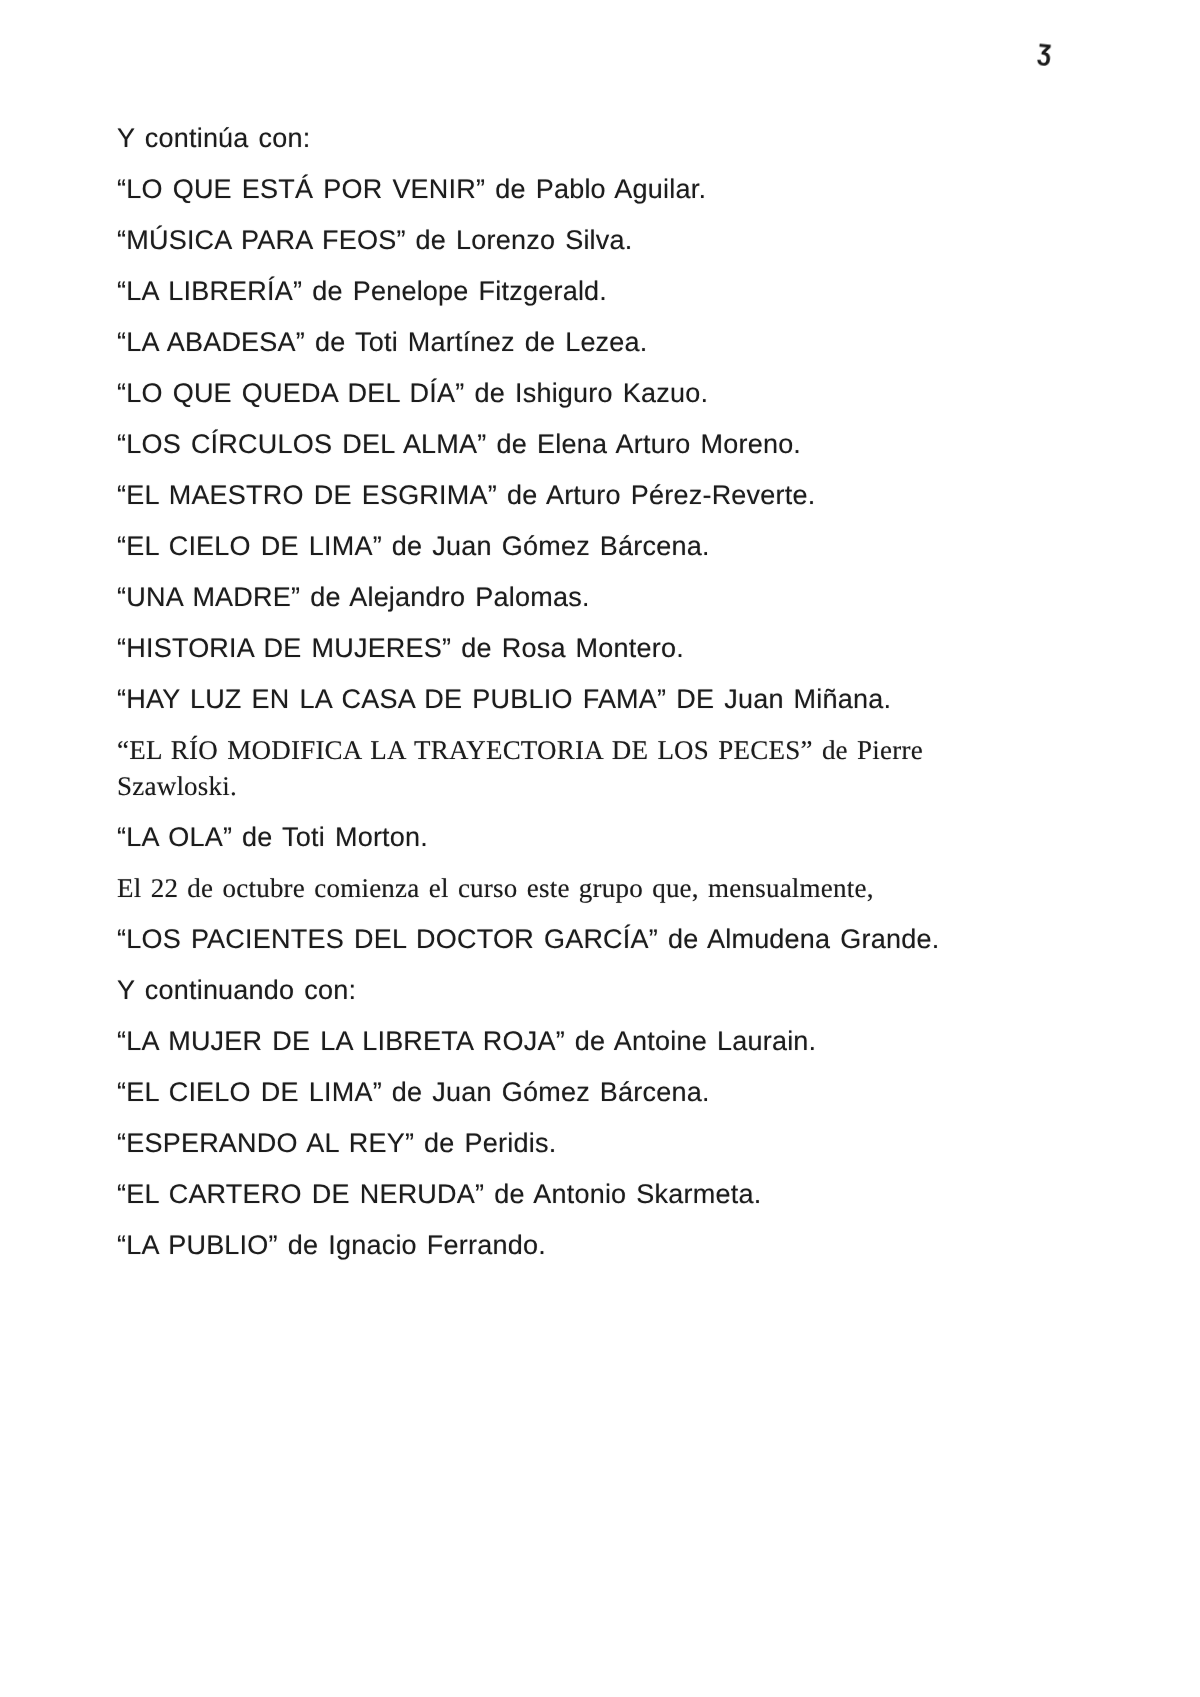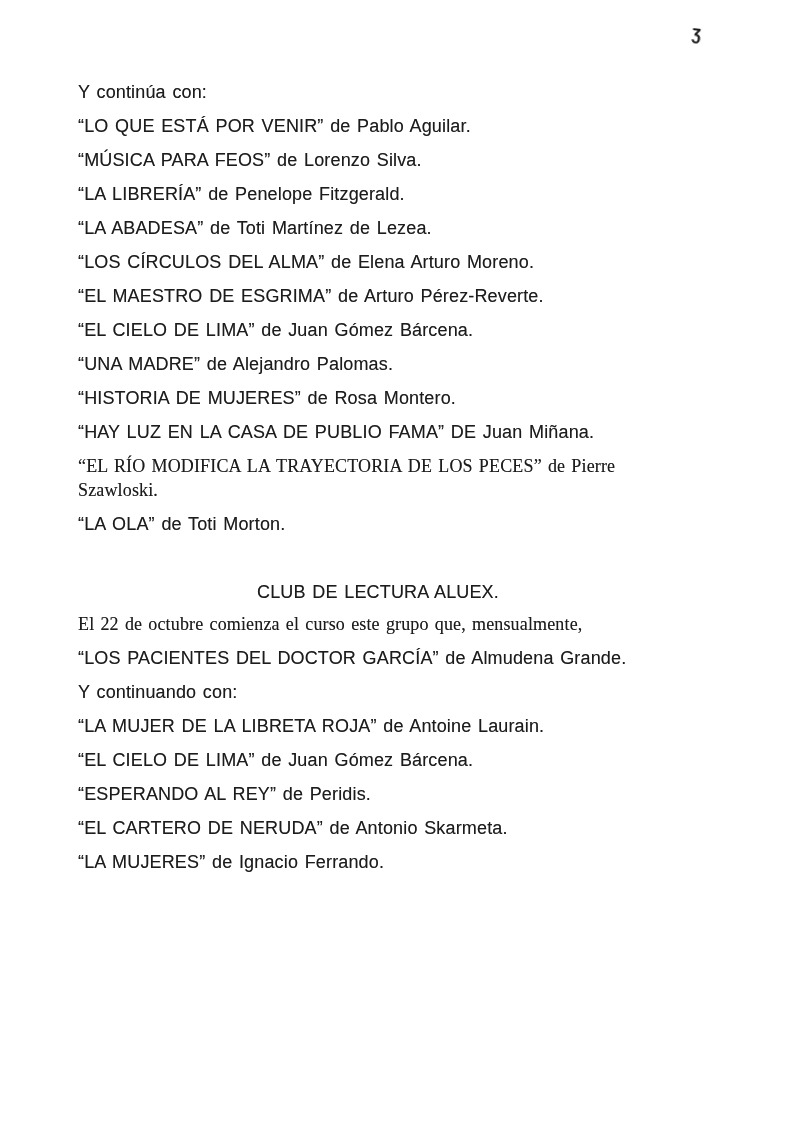--- a/index.html
+++ b/index.html
@@ -61,44 +61,44 @@
   <span class="corner-mark">ʒ</span>
 
   <div class="content">
 
     <p class="line">Y continúa con:</p>
 
     <p class="line">“LO QUE ESTÁ POR VENIR” de Pablo Aguilar.</p>
     <p class="line">“MÚSICA PARA FEOS” de Lorenzo Silva.</p>
     <p class="line">“LA LIBRERÍA” de Penelope Fitzgerald.</p>
     <p class="line">“LA ABADESA” de Toti Martínez de Lezea.</p>
+    <p class="line">“LO QUE QUEDA DEL DÍA” de Ishiguro Kazuo.</p>
     <p class="line">“LOS CÍRCULOS DEL ALMA” de Elena Arturo Moreno.</p>
     <p class="line">“EL MAESTRO DE ESGRIMA” de Arturo Pérez-Reverte.</p>
     <p class="line">“EL CIELO DE LIMA” de Juan Gómez Bárcena.</p>
     <p class="line">“UNA MADRE” de Alejandro Palomas.</p>
     <p class="line">“HISTORIA DE MUJERES” de Rosa Montero.</p>
     <p class="line">“HAY LUZ EN LA CASA DE PUBLIO FAMA” DE Juan Miñana.</p>
 
     <p class="line wrap">
       <span class="wrapline">“EL RÍO MODIFICA LA TRAYECTORIA DE LOS PECES” de Pierre</span>
       <span class="wrapline">Szawloski.</span>
     </p>
 
     <p class="line">“LA OLA” de Toti Morton.</p>
 
-    <p class="line section-heading">CLUB DE LECTURA ALUEX.</p>
 
     <p class="line wrap club-intro">
       <span class="wrapline">El 22 de octubre comienza el curso este grupo que, mensualmente,</span>
     </p>
 
     <p class="line">“LOS PACIENTES DEL DOCTOR GARCÍA” de Almudena Grande.</p>
 
     <p class="line">Y continuando con:</p>
 
     <p class="line">“LA MUJER DE LA LIBRETA ROJA” de Antoine Laurain.</p>
     <p class="line">“EL CIELO DE LIMA” de Juan Gómez Bárcena.</p>
     <p class="line">“ESPERANDO AL REY” de Peridis.</p>
     <p class="line">“EL CARTERO DE NERUDA” de Antonio Skarmeta.</p>
-    <p class="line">“LA MUJERES” de Ignacio Ferrando.</p>
+    <p class="line">“LA PUBLIO” de Ignacio Ferrando.</p>
 
   </div>
 </div>
 
 </body></html>

